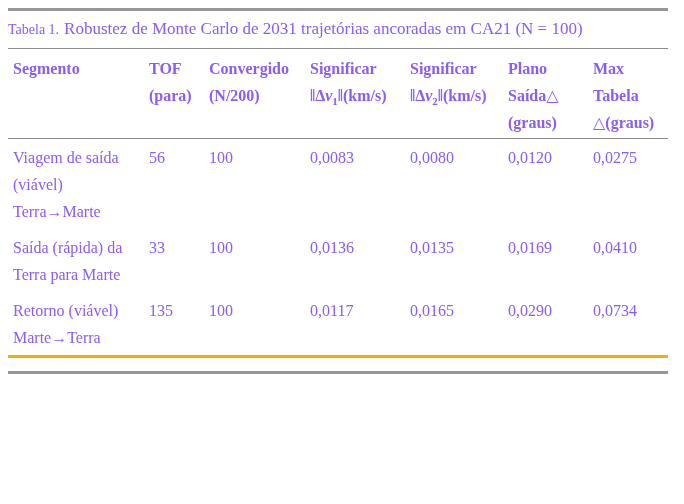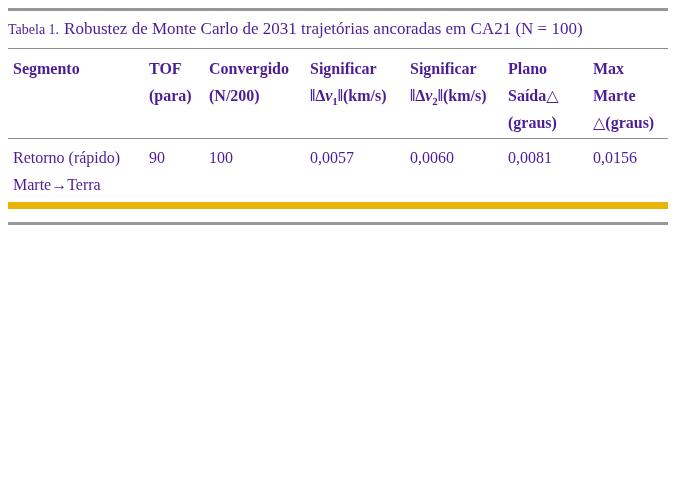--- a/index.html
+++ b/index.html
@@ -6,21 +6,21 @@
     margin: 0;
     padding: 0;
     background: #ffffff;
   }
   .page {
     position: relative;
     width: 684px;
     height: 504px;
     background: #ffffff;
     font-family: "Liberation Serif", "DejaVu Serif", serif;
-    color: #4c1d95;
+    color: #8b5cf6;
     overflow: hidden;
   }
   .content {
     margin-left: 8px;
     width: 660px;
   }
   .rule-thick {
     height: 3px;
     background: #979797;
   }
@@ -37,21 +37,21 @@
   }
   .caption sup {
     font-size: 11px;
     line-height: 0;
   }
   table.mc {
     border-collapse: collapse;
     table-layout: fixed;
     width: 660px;
     border-top: 1px solid #8c8c8c;
-    border-bottom: 7px solid #eab308;
+    border-bottom: 3px solid #eab308;
   }
   table.mc thead th {
     font-weight: bold;
     text-align: left;
     vertical-align: top;
     font-size: 16px;
     line-height: 27px;
     padding: 6px 0 2px 0;
     border-bottom: 1px solid #8c8c8c;
     white-space: pre-line;
@@ -97,34 +97,55 @@
           <th class="c-seg">Segmento</th>
           <th>TOF
 (para)</th>
           <th>Convergido
 (N/200)</th>
           <th><div>Significar</div><div class="mathline"><span>‖Δ</span><i>v</i><sub>1</sub><span>‖(km/s)</span></div></th>
           <th><div>Significar</div><div class="mathline"><span>‖Δ</span><i>v</i><sub>2</sub><span>‖(km/s)</span></div></th>
           <th>Plano
 Saída△
 (graus)</th>
-          <th>Max Marte
+          <th>Max Tabela
 △(graus)</th>
         </tr>
       </thead>
       <tbody>
         <tr>
-          <td class="c-seg">Retorno (rápido)
+          <td class="c-seg">Viagem de saída
+(viável)
+Terra→Marte</td>
+          <td>56</td>
+          <td>100</td>
+          <td>0,0083</td>
+          <td>0,0080</td>
+          <td>0,0120</td>
+          <td>0,0275</td>
+        </tr>
+        <tr>
+          <td class="c-seg">Saída (rápida) da
+Terra para Marte</td>
+          <td>33</td>
+          <td>100</td>
+          <td>0,0136</td>
+          <td>0,0135</td>
+          <td>0,0169</td>
+          <td>0,0410</td>
+        </tr>
+        <tr>
+          <td class="c-seg">Retorno (viável)
 Marte→Terra</td>
-          <td>90</td>
+          <td>135</td>
           <td>100</td>
-          <td>0,0057</td>
-          <td>0,0060</td>
-          <td>0,0081</td>
-          <td>0,0156</td>
+          <td>0,0117</td>
+          <td>0,0165</td>
+          <td>0,0290</td>
+          <td>0,0734</td>
         </tr>
       </tbody>
     </table>
 
     <div class="rule-thick rule-bottom"></div>
 
   </div>
 </div>
 
 </body></html>

